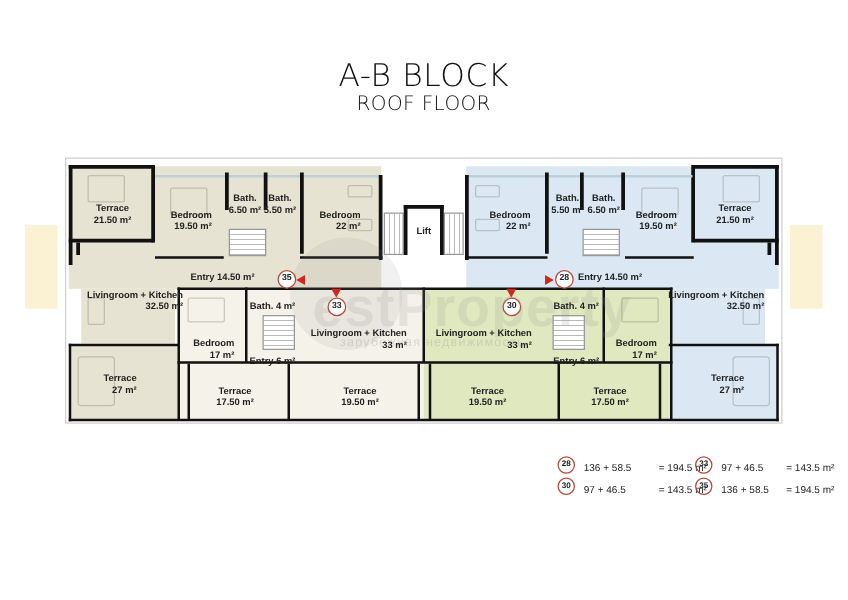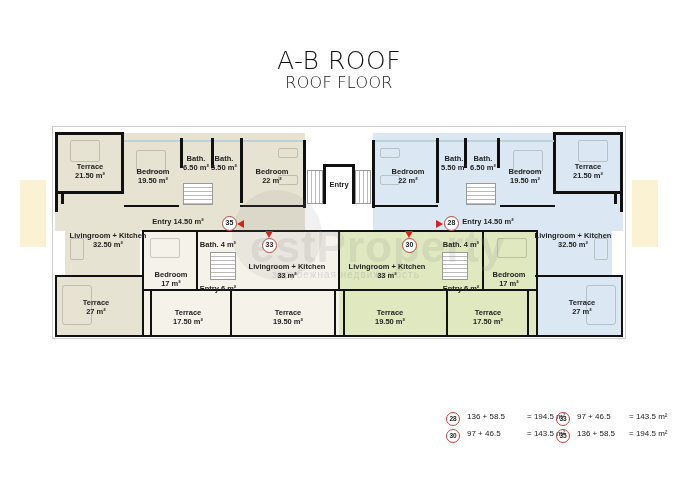--- a/index.html
+++ b/index.html
@@ -6,44 +6,44 @@
   html, body { width: 678px; height: 480px; background: #ffffff; overflow: hidden; }
   body { position: relative; font-family: "Liberation Sans", sans-serif; color: #222; }
 
   .title { position: absolute; left: 0; width: 678px; text-align: center; color: #111; font-family: "DejaVu Sans", sans-serif; font-weight: 300; }
   .title.main { top: 46px; font-size: 25px; letter-spacing: 0.5px; }
   .title.sub { top: 73px; font-size: 16px; letter-spacing: 0.3px; }
   .zone { position: absolute; }
   .wall { position: absolute; background: #111; }
   .thin { position: absolute; border: 1px solid #cfcfcf; background: transparent; }
   .room-label { position: absolute; font-size: 7.5px; line-height: 9px; text-align: center; color: #222; white-space: nowrap; transform: translateX(-50%); font-weight: bold; }
-  .room-label .area { display: block; }
+  .room-label .area { display: block; text-align: right; }
 
   .unit-badge { position: absolute; width: 15px; height: 15px; border-radius: 50%; border: 1.3px solid #b54a3a; background: #fff; font-size: 7px; font-weight: bold; line-height: 12.5px; text-align: center; color: #222; }
   .arrow-r { position: absolute; width: 0; height: 0; border-top: 4px solid transparent; border-bottom: 4px solid transparent; border-left: 7px solid #d0261f; }
   .arrow-l { position: absolute; width: 0; height: 0; border-top: 4px solid transparent; border-bottom: 4px solid transparent; border-right: 7px solid #d0261f; }
   .arrow-d { position: absolute; width: 0; height: 0; border-left: 4px solid transparent; border-right: 4px solid transparent; border-top: 7px solid #d0261f; }
 
   .furn { position: absolute; border: 1px solid rgba(120,120,110,0.35); border-radius: 2px; }
   .stair { position: absolute; background: repeating-linear-gradient(to bottom, #fff 0 3px, #bbb 3px 4px); border: 1px solid #999; }
   .stairH { position: absolute; background: repeating-linear-gradient(to right, #fff 0 3px, #bbb 3px 4px); border: 1px solid #999; }
 
   .watermark { position: absolute; left: 250px; top: 222px; font-size: 44px; color: rgba(150,150,150,0.18); font-weight: bold; letter-spacing: 1px; pointer-events: none; }
   .watermark-sub { position: absolute; left: 272px; top: 269px; font-size: 10px; color: rgba(150,150,150,0.30); letter-spacing: 1px; pointer-events: none; }
   .wm-circle { position: absolute; left: 232px; top: 190px; width: 90px; height: 90px; border-radius: 50%; background: rgba(140,140,140,0.12); pointer-events: none; }
 
   .legend { position: absolute; font-size: 8px; color: #222; }
-  .legend-row { position: absolute; display: flex; align-items: flex-start; white-space: nowrap; margin-top: 47px; }
+  .legend-row { position: absolute; display: flex; align-items: flex-end; white-space: nowrap; }
   .legend-row .lb { position: relative; width: 14px; height: 14px; border-radius: 50%; border: 1.3px solid #b54a3a; font-size: 6.5px; font-weight: bold; line-height: 11.5px; text-align: center; margin-right: 7px; }
   .legend-row .sum { width: 60px; }
 </style>
 </head>
 <body>
 
-<div class="title main">A-B ROOF</div>
+<div class="title main">A-B BLOCK</div>
 <div class="title sub">ROOF FLOOR</div>
 
 <div>
 
   <div class="zone" style="left:20px;top:180px;width:26px;height:67px;background:#fbf2d4;"></div>
   <div class="zone" style="left:632px;top:180px;width:26px;height:67px;background:#fbf2d4;"></div>
 
   <div class="thin" style="left:52px;top:126px;width:574px;height:213px;"></div>
 
   <div class="zone" style="left:55px;top:133px;width:250px;height:98px;background:#e6e3d2;"></div>
@@ -57,21 +57,21 @@
   <div class="zone" style="left:373px;top:133px;width:250px;height:98px;background:#dbe8f3;"></div>
   <div class="zone" style="left:537px;top:231px;width:75px;height:44px;background:#dbe8f3;"></div>
   <div class="zone" style="left:535px;top:276px;width:88px;height:60px;background:#dbe8f3;"></div>
 
   <div class="zone" style="left:305px;top:140px;width:68px;height:66px;background:#fff;"></div>
   <div class="stairH" style="left:307px;top:170px;width:16px;height:34px;"></div>
   <div class="stairH" style="left:355px;top:170px;width:16px;height:34px;"></div>
   <div class="wall" style="left:323px;top:164px;width:3px;height:40px;"></div>
   <div class="wall" style="left:352px;top:164px;width:3px;height:40px;"></div>
   <div class="wall" style="left:323px;top:164px;width:32px;height:3px;"></div>
-  <div class="room-label" style="left:339px;top:180px;">Entry</div>
+  <div class="room-label" style="left:339px;top:180px;">Lift</div>
 
   <div class="wall" style="left:55px;top:132px;width:3px;height:80px;"></div>
   <div class="wall" style="left:55px;top:132px;width:68px;height:3px;"></div>
   <div class="wall" style="left:55px;top:191px;width:68px;height:3px;"></div>
   <div class="wall" style="left:121px;top:132px;width:3px;height:62px;"></div>
   <div class="wall" style="left:124px;top:140px;width:180px;height:2px;background:#bcd0d8;"></div>
   <div class="wall" style="left:303px;top:140px;width:3px;height:68px;"></div>
   <div class="wall" style="left:180px;top:138px;width:3px;height:30px;"></div>
   <div class="wall" style="left:211px;top:138px;width:3px;height:30px;"></div>
   <div class="wall" style="left:240px;top:138px;width:3px;height:65px;"></div>

